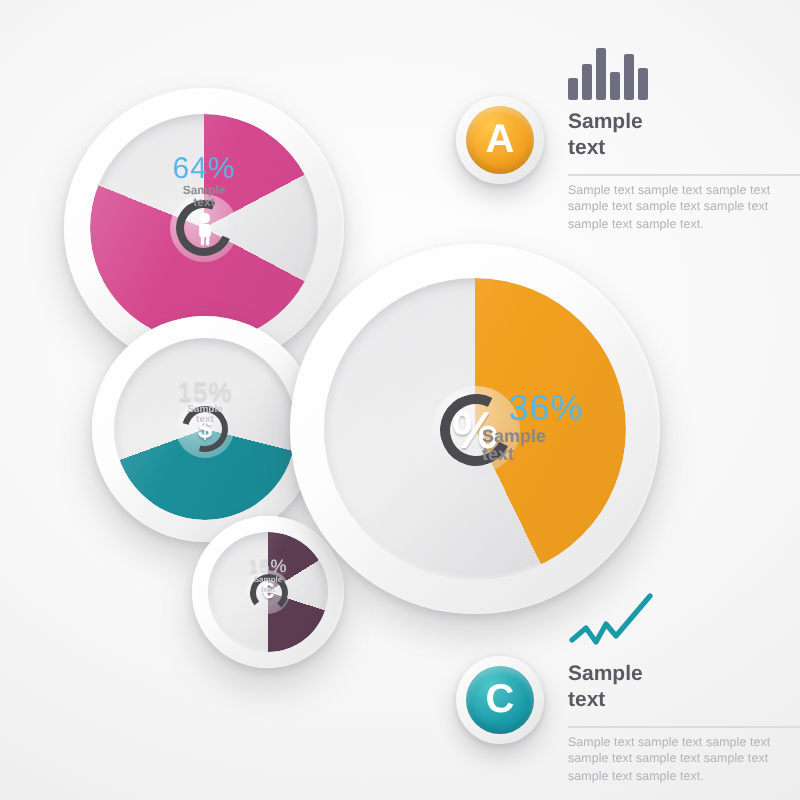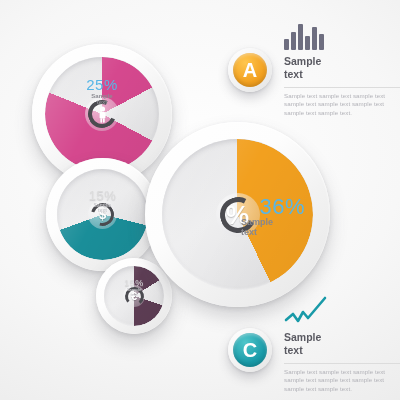--- a/index.html
+++ b/index.html
@@ -103,21 +103,21 @@
       transparent 154deg 0deg);
   }
   #discOrange .pie2{
     position:absolute; inset:0; border-radius:50%;
     background:conic-gradient(from 0deg, #f2a01f 0deg 90deg, transparent 90deg 360deg);
   }
   #discOrange .hub{ left:50%; top:50%; width:44px; height:44px; margin:-22px 0 0 -22px; }
   #discOrange .ring{ left:50%; top:50%; width:36px; height:36px; margin:-18px 0 0 -18px;
                      border-width:5px; transform:rotate(-18deg); }
   #discOrange .lbl{ left:auto; right:8px; top:56px; width:64px; text-align:left; }
-  #discOrange .lbl .pct{ font-size:22px; text-align:right; }
+  #discOrange .lbl .pct{ font-size:18px; text-align:center; }
   #discOrange .lbl .sub{ font-size:9px; text-align:left; color:#87878d; }
 
   
   .block{ position:absolute; }
   .badge{
     position:absolute; width:44px; height:44px; border-radius:50%;
     background:linear-gradient(140deg,#ffffff,#f0f0f0 60%,#e4e4e4);
     box-shadow:0 6px 11px rgba(80,80,90,.24), 0 1px 3px rgba(80,80,90,.18);
     display:flex; align-items:center; justify-content:center;
   }
@@ -153,21 +153,21 @@
         <svg width="13" height="17" viewBox="0 0 13 17" aria-hidden="true">
           <circle cx="6.5" cy="3" r="2.6" fill="#fff"></circle>
           <rect x="3.6" y="6" width="5.8" height="6.6" rx="1.4" fill="#fff"></rect>
           <rect x="4.4" y="12.2" width="1.7" height="4.6" rx=".8" fill="#fff"></rect>
           <rect x="7" y="12.2" width="1.7" height="4.6" rx=".8" fill="#fff"></rect>
         </svg>
       </span>
     </div>
     <div class="ring"></div>
     <div class="lbl">
-      <span class="pct">25%</span>
+      <span class="pct">64%</span>
       <span class="sub">Sample</span>
       <span class="sub">text</span>
     </div>
   </div>
 </div>
 
 <div class="disc" id="discTeal">
   <div class="plate"></div>
   <div class="well">
     <div class="pieWrap">

